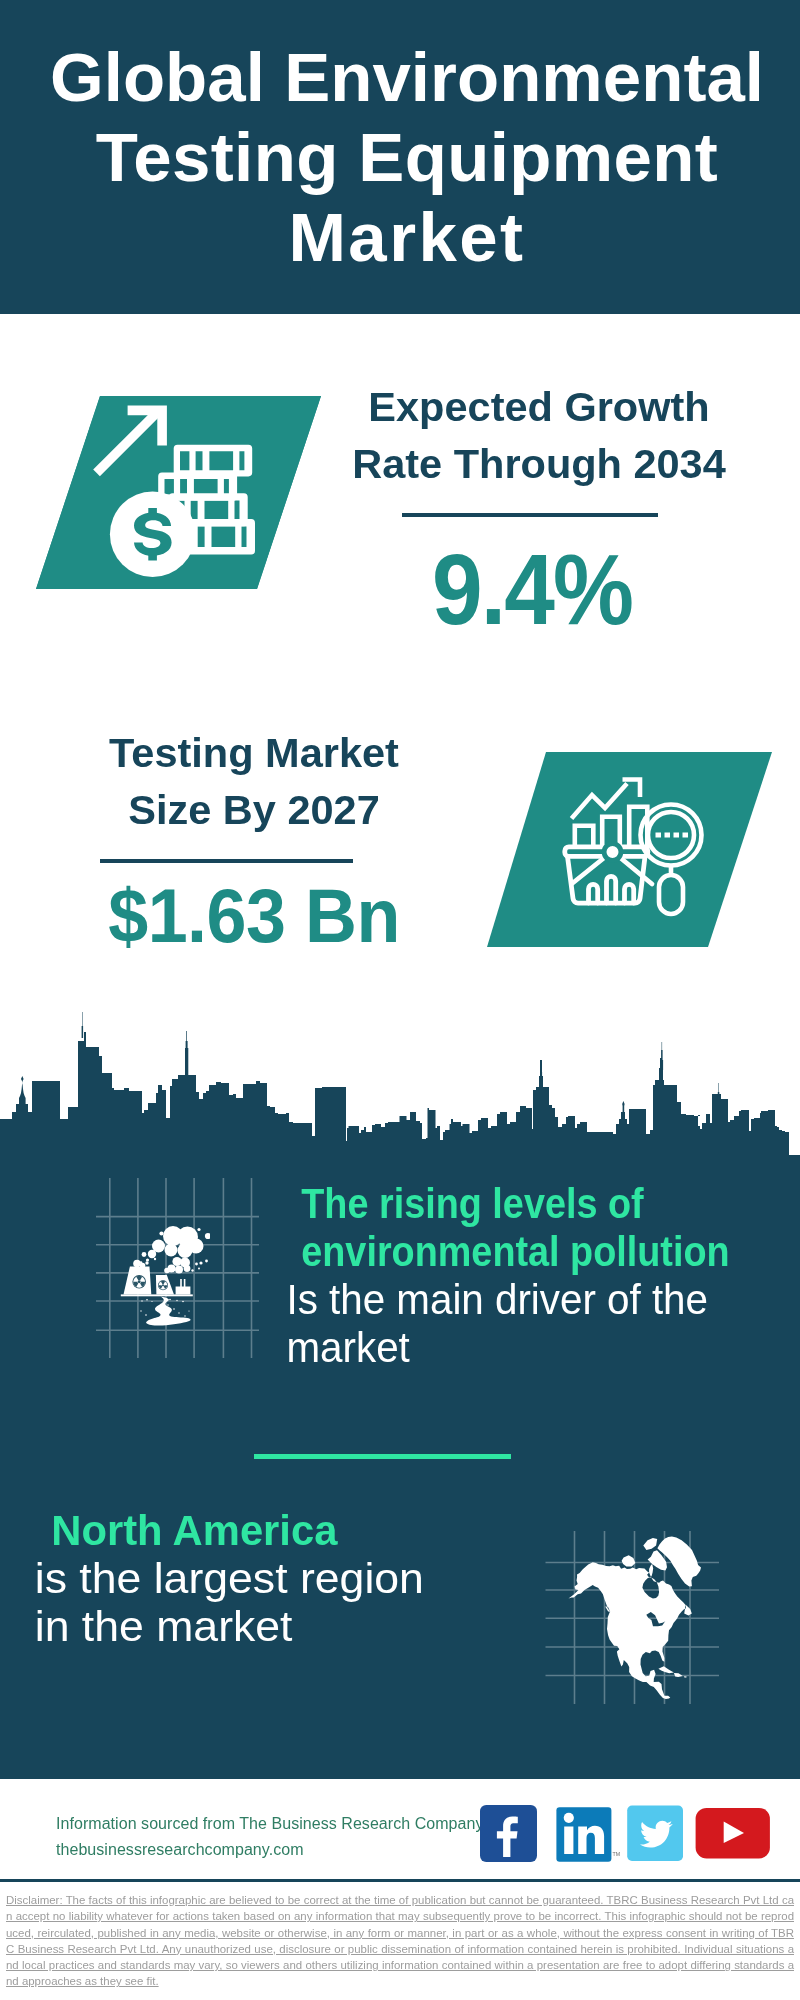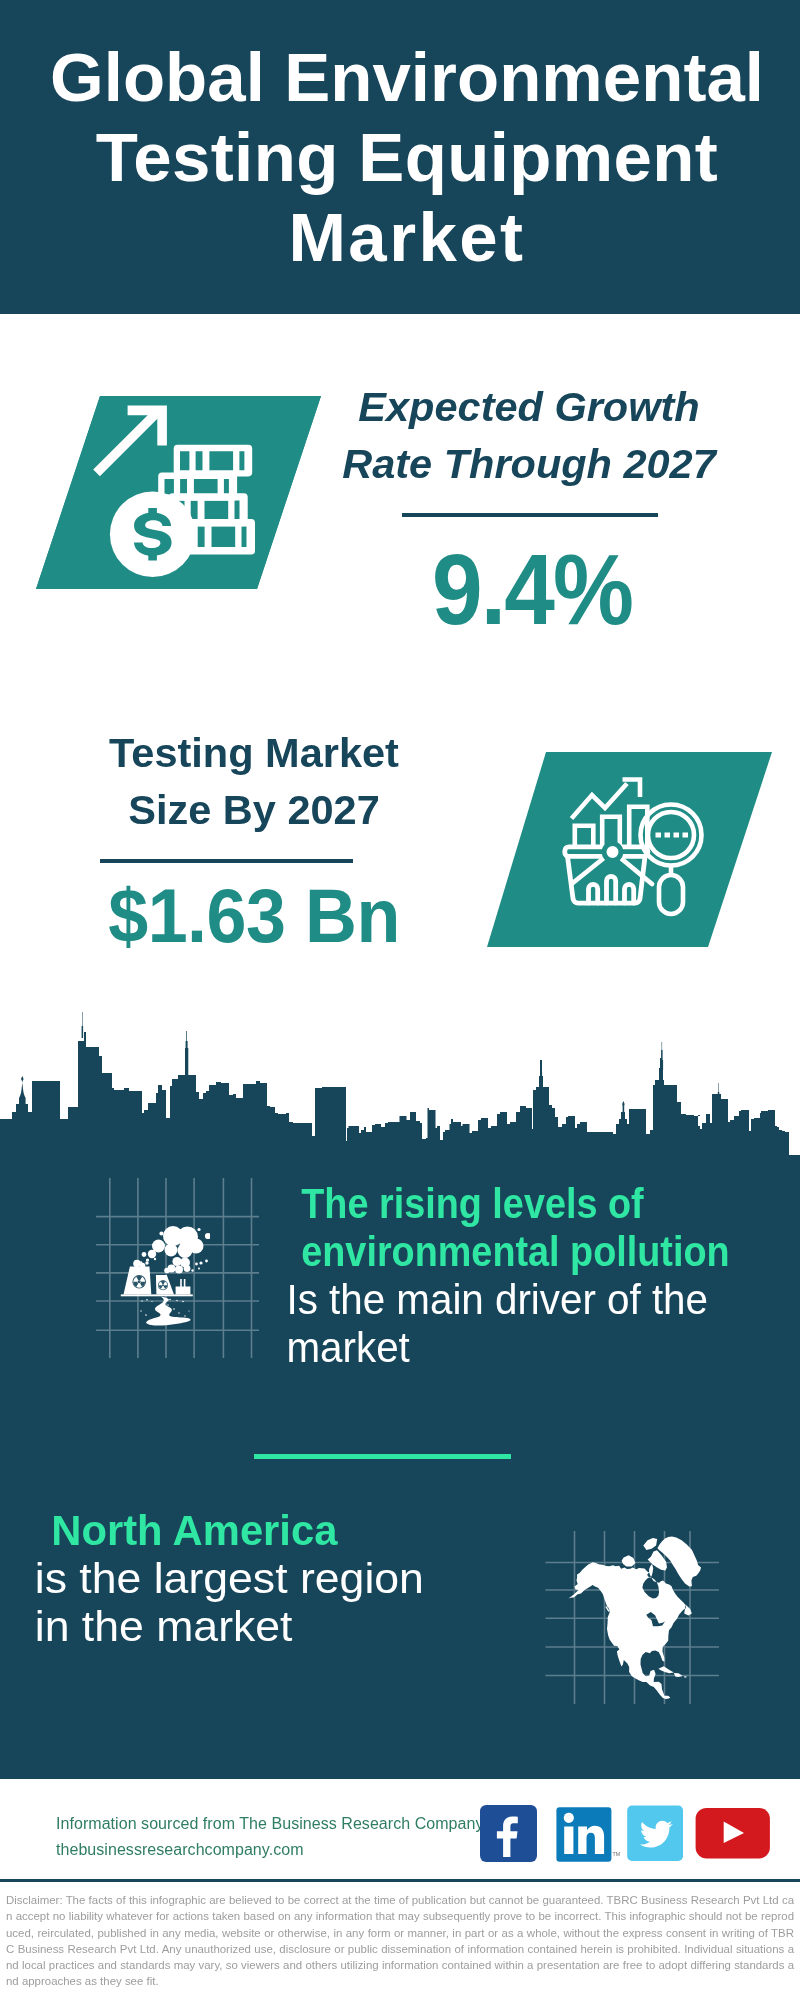--- a/index.html
+++ b/index.html
@@ -34,21 +34,21 @@
   .msg .s88{transform:scaleX(0.879);}
   .msg .s93{transform:scaleX(0.938);}
   .msg .s96{transform:scaleX(0.971);}
   .msg .s102{transform:scaleX(1.037);}
 
   .greenrule{position:absolute;height:5px;background:#2fe6a2;}
 
   
   .footer{position:absolute;left:0;width:800px;background:#fff;}
   .footer-text{position:absolute;color:#2f7d63;font-size:16px;line-height:26px;letter-spacing:.05px;white-space:nowrap;margin-left:21px;}
-  .disclaimer{position:absolute;color:#9d9d9d;font-size:11.45px;line-height:16.3px;text-align:justify;word-break:break-all;}
+  .disclaimer{position:absolute;color:#9d9d9d;font-size:11.45px;line-height:16.3px;text-align:justify;word-break:break-all;text-decoration:underline;}
   .topline{position:absolute;height:3px;background:#17455a;}
 </style>
 </head>
 <body>
 
 <div class="page">
 
   <div>
     <div class="para" style="left:36px;top:396px;width:285px;height:193px;clip-path:polygon(64px 0,285px 0,221px 193px,0 193px);"></div>
     <svg class="icon-money" style="position:absolute;left:118px;top:400px;" width:0="" width="150" height="185" viewBox="0 0 150 185">
@@ -103,23 +103,23 @@
 
         <circle cx="152.6" cy="534.3" r="42.7"></circle>
       </g>
       <g fill="#1f8c85">
 
         <path d="M148.3,508.0 h8.6 v6.0 h-8.6 Z M148.3,554.6 h8.6 v6.0 h-8.6 Z"></path>
         <path d="M152.6,512.4 c-10.6,0 -18.6,5.5 -18.6,13.1 0,7.1 6.0,10.9 16.2,12.4 7.6,1.1 10.2,2.4 10.2,5.1 0,3.0 -3.6,5.1 -8.6,5.1 -5.4,0 -9.0,-2.3 -9.2,-5.6 h-8.6 c0.2,8.0 8.2,13.4 18.6,13.4 11.0,0 19.0,-5.4 19.0,-13.3 0,-7.3 -5.7,-11.0 -16.7,-12.6 -7.5,-1.1 -9.7,-2.3 -9.7,-4.9 0,-2.9 3.5,-4.9 8.4,-4.9 5.2,0 8.7,2.3 8.9,5.7 h8.6 c-0.2,-7.9 -7.8,-13.5 -18.5,-13.5 Z"></path>
       </g>
     </svg>
 
-    <div class="stat-head" style="left:329px;top:378px;width:400px;font-style:italic;">
+    <div class="stat-head" style="left:339px;top:378px;width:400px;">
       <div>Expected Growth</div>
-      <div>Rate Through 2027</div>
+      <div>Rate Through 2034</div>
     </div>
     <div class="stat-rule" style="left:402px;top:513px;width:256px;"></div>
     <div class="stat-val v1" style="left:332px;top:539px;width:400px;">9.4%</div>
   </div>
 
   <div>
     <div class="stat-head" style="left:54px;top:724px;width:400px;">
       <div>Testing Market</div>
       <div>Size By 2027</div>
     </div>

